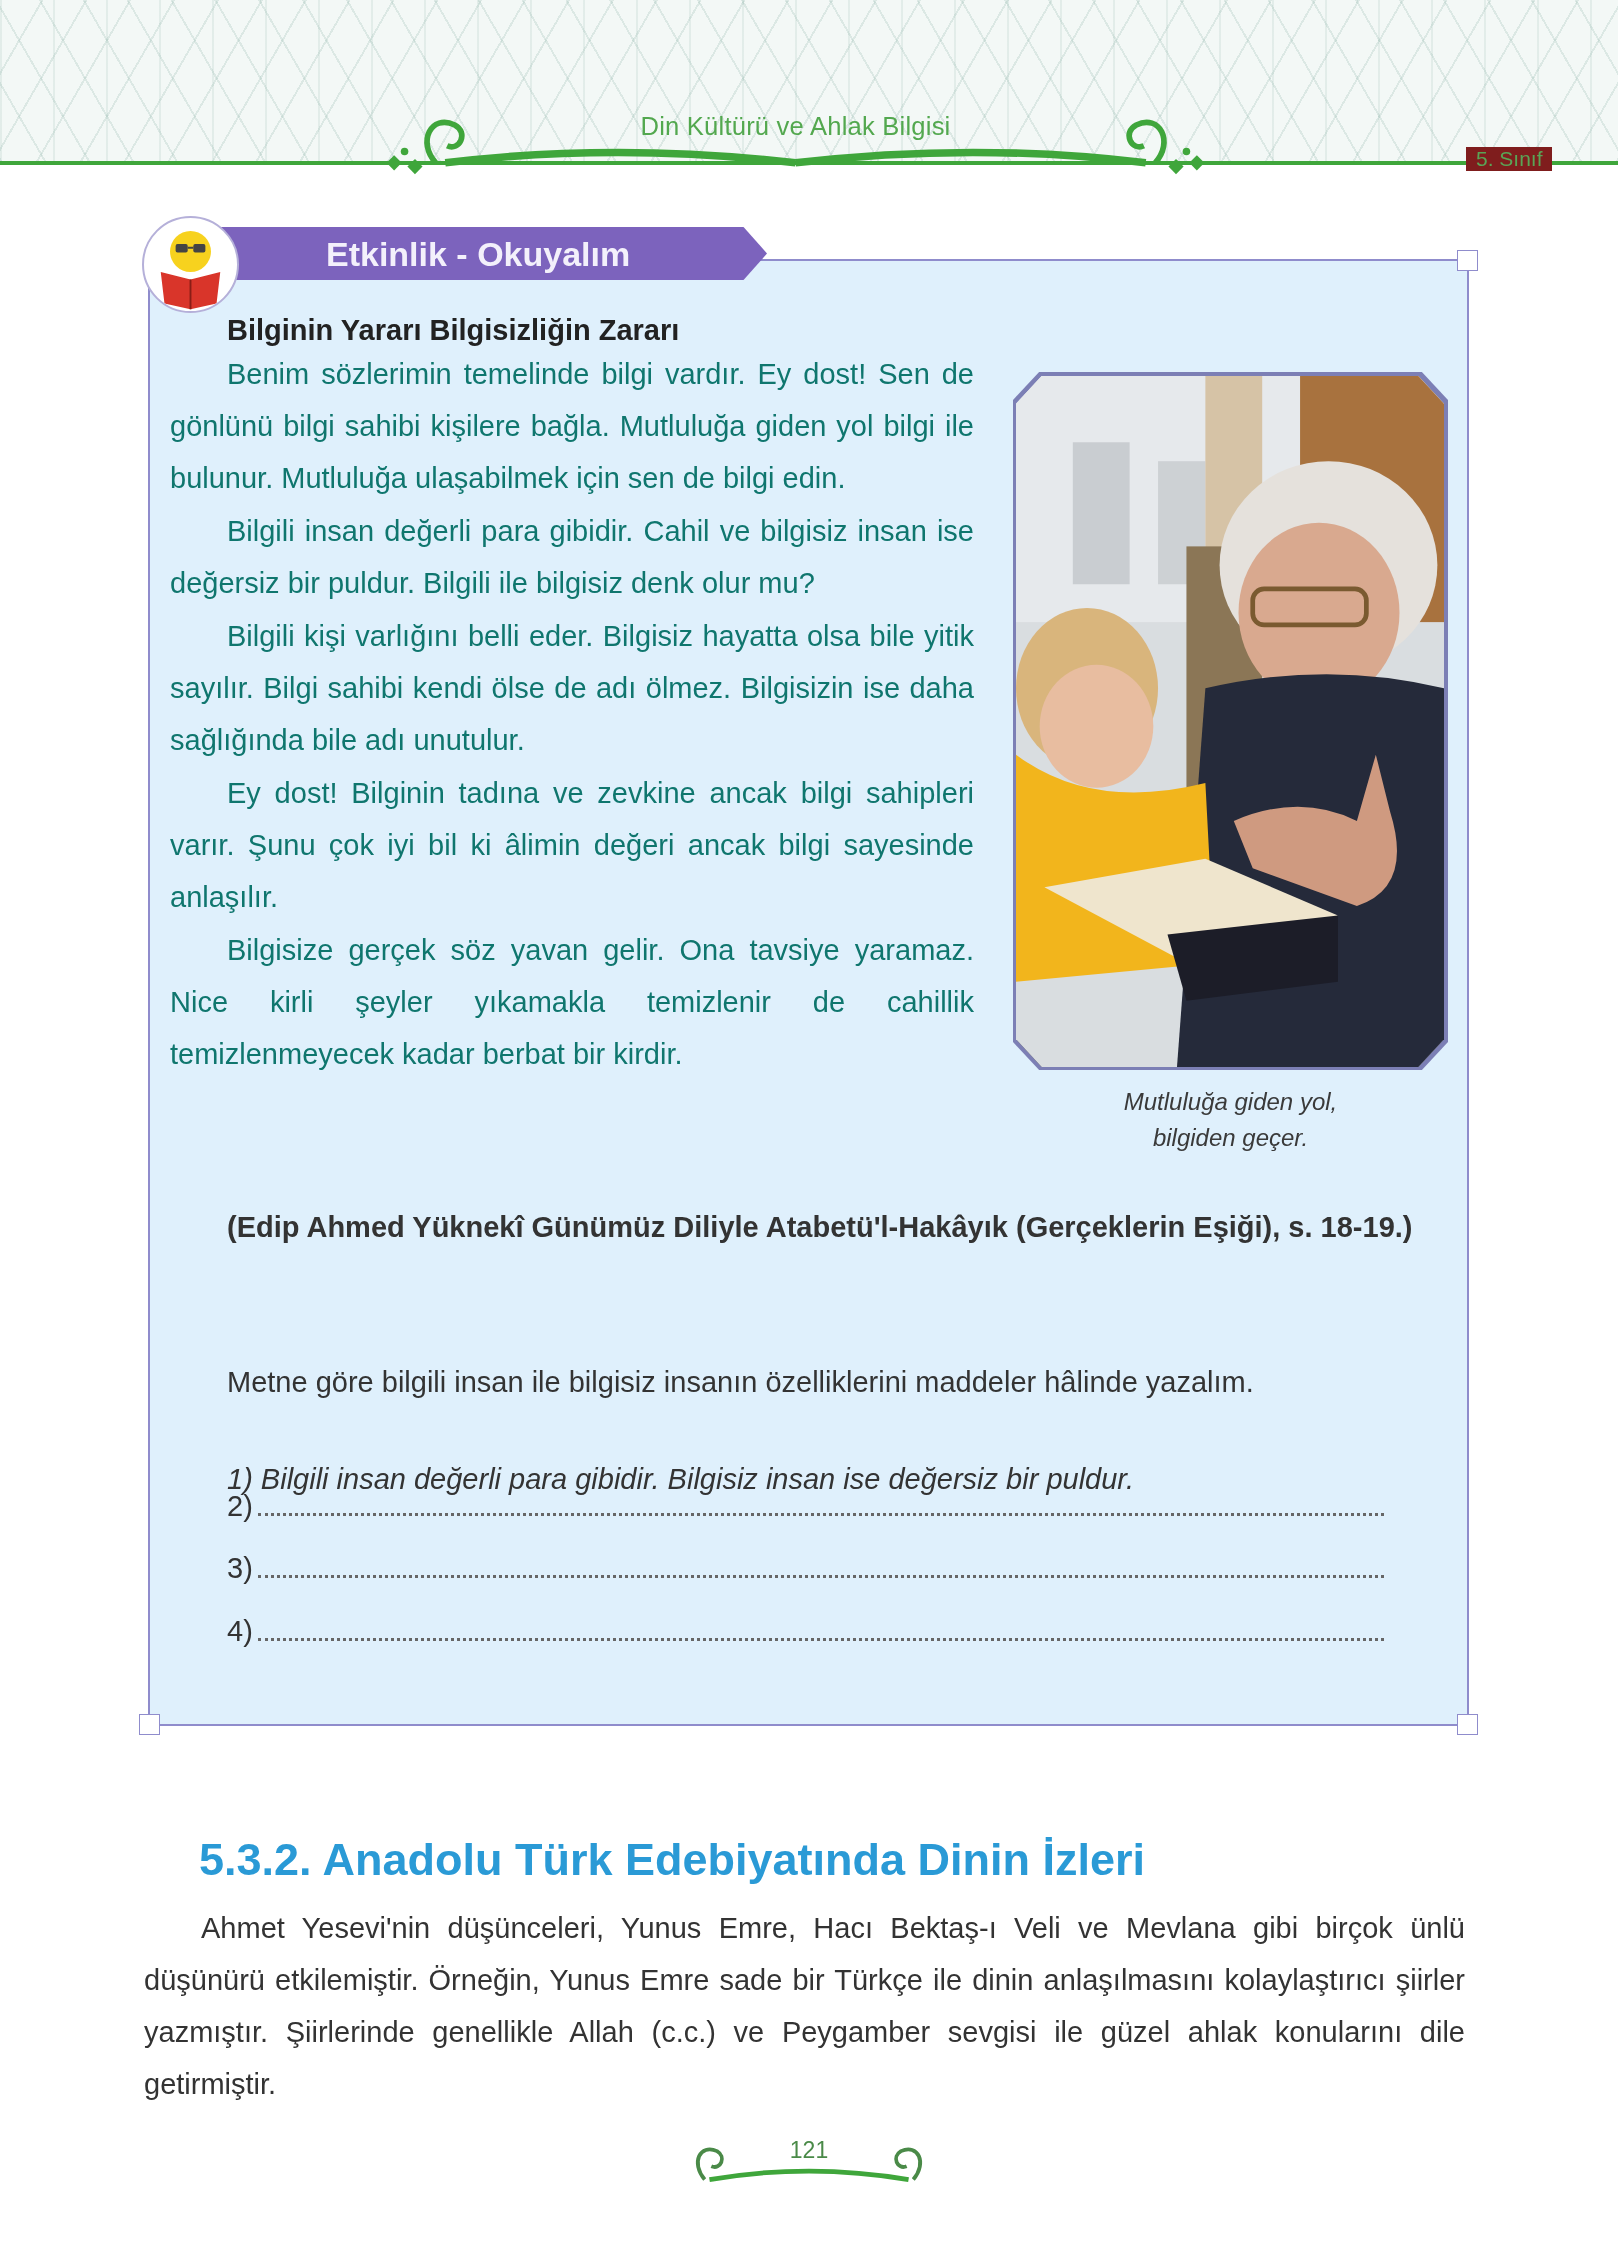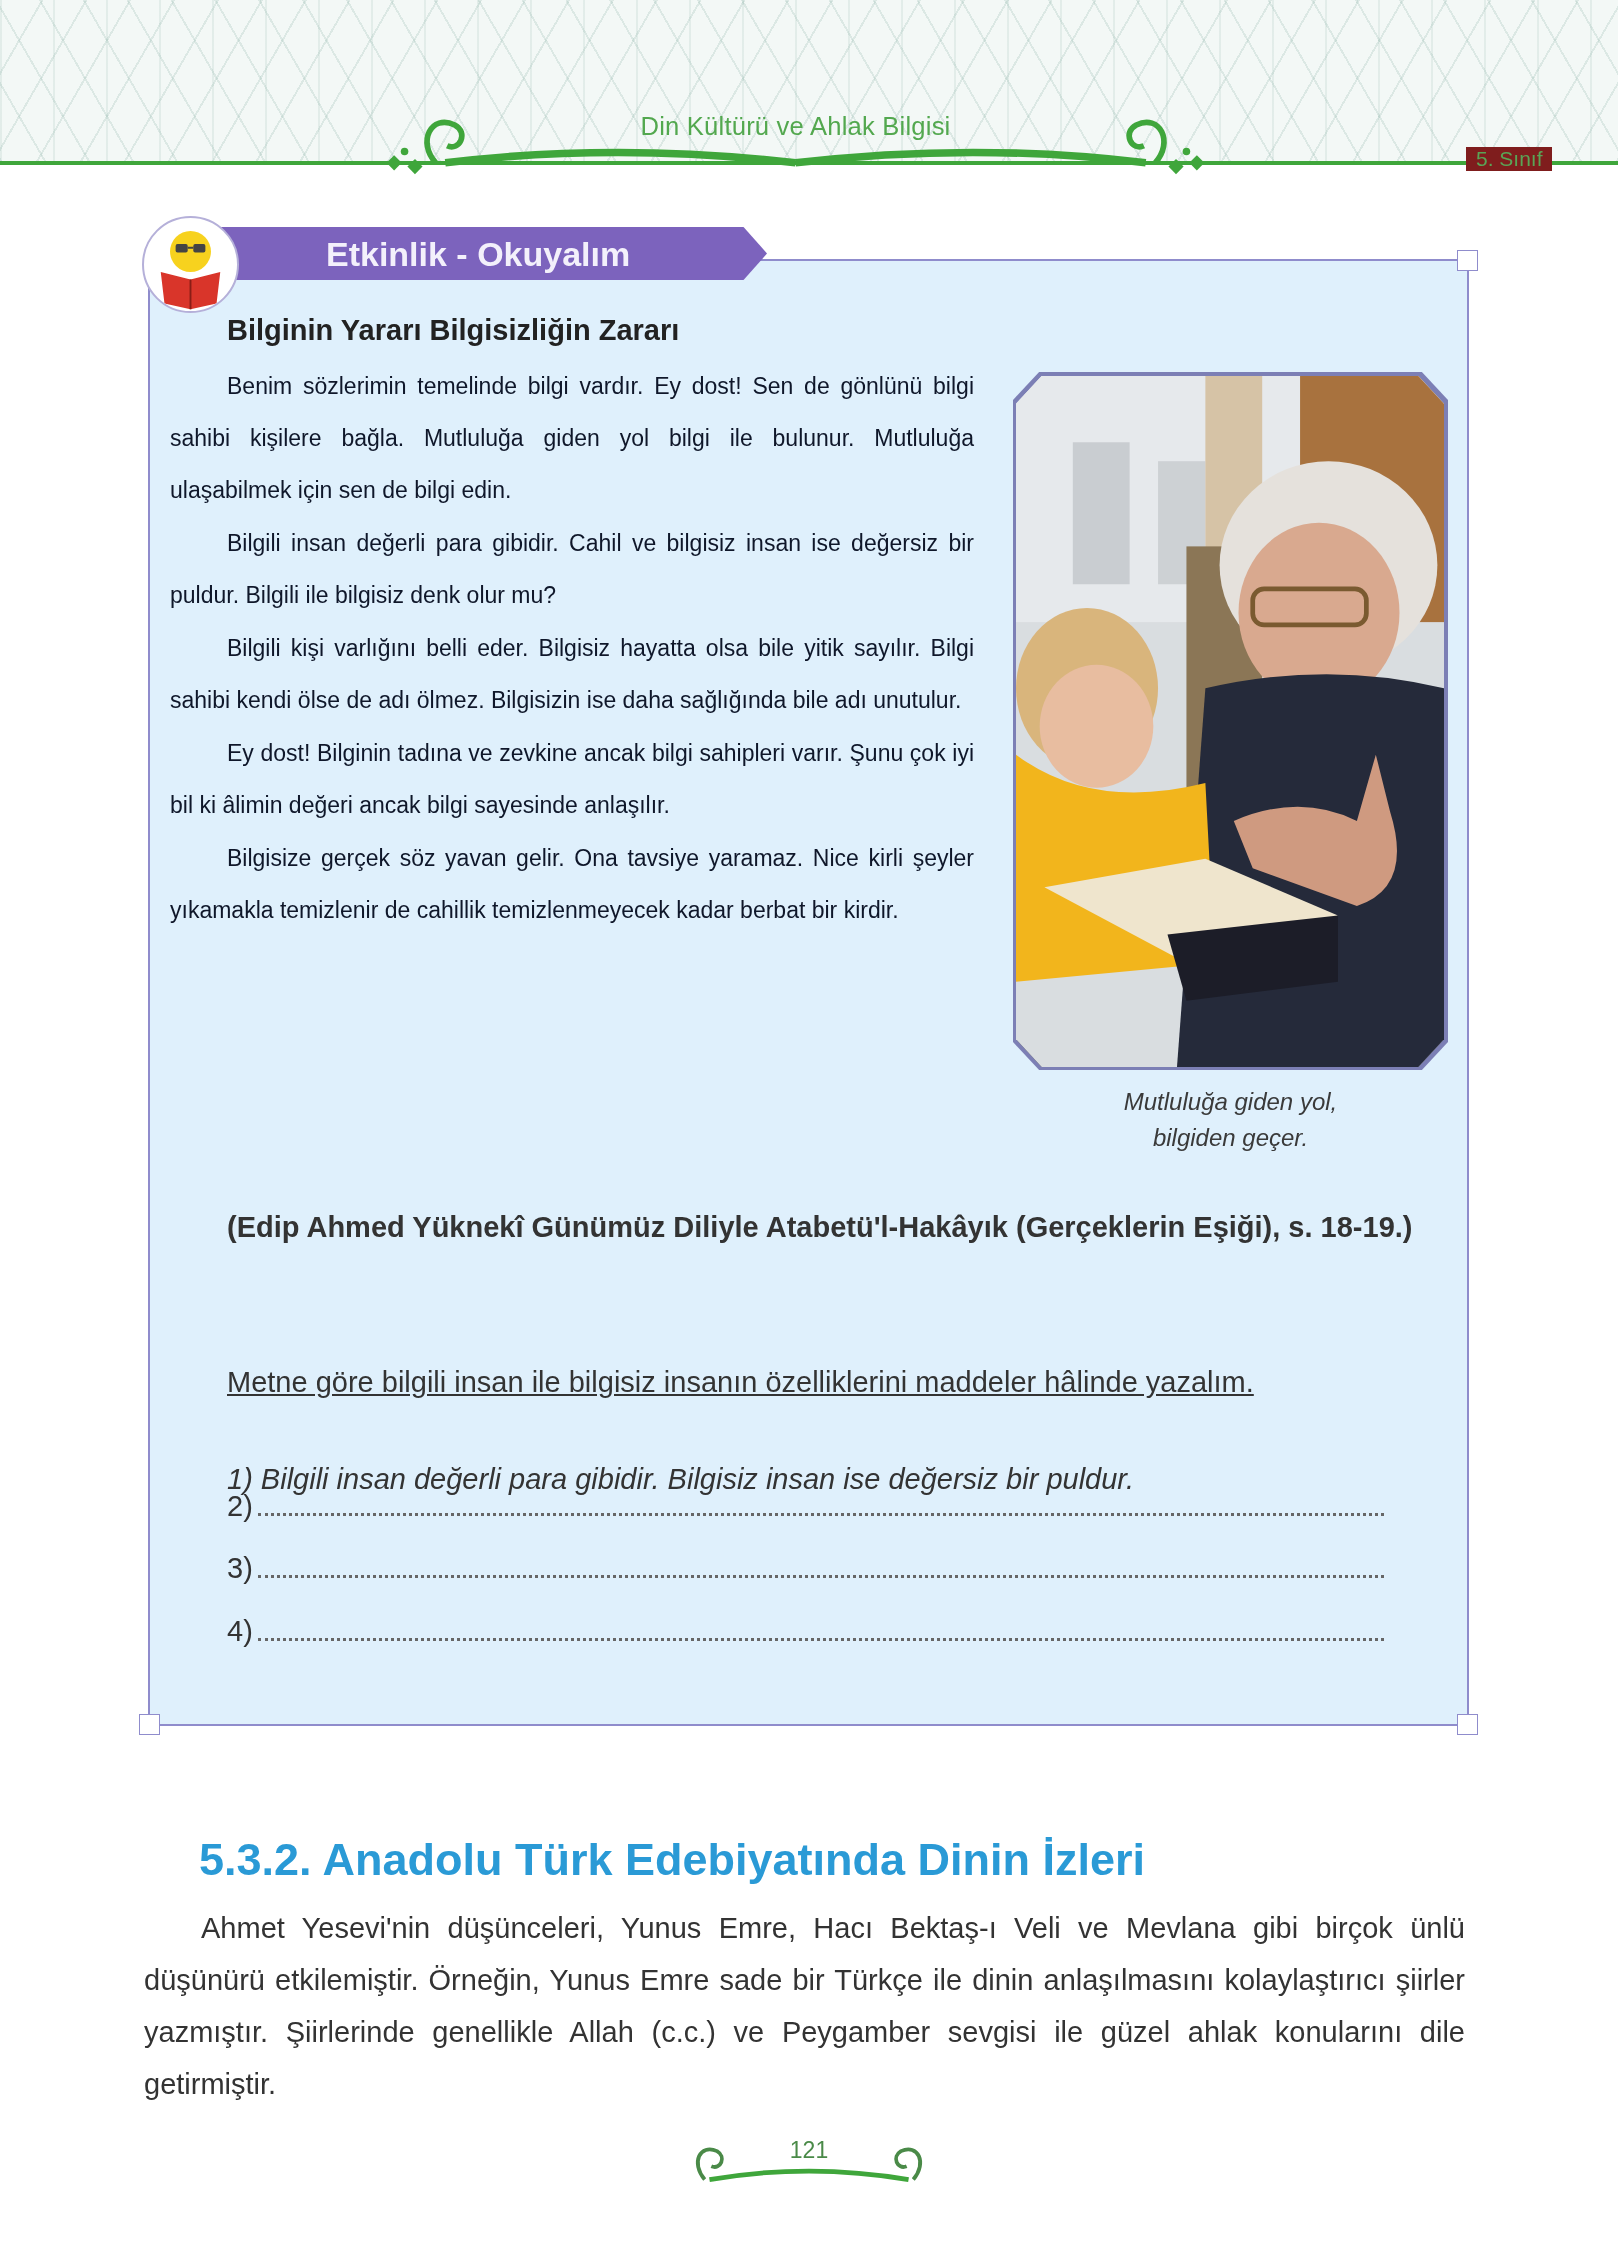--- a/index.html
+++ b/index.html
@@ -52,22 +52,22 @@
   }
   .mascot {
     position:absolute; left:142px; top:216px; width:97px; height:97px; border-radius:50%;
     background:#ffffff; border:2.8px solid #b5b0d9; box-sizing:border-box; overflow:hidden;
   }
   .mascot svg { width:100%; height:100%; }
   .text-title {
     position:absolute; left:227px; top:314px; font-size:29px; font-weight:bold; color:#222;
   }
   .reading {
-    position:absolute; left:170px; top:360px; width:804px;
-    font-size:23px; line-height:52px; color:#0f172a; text-align:justify;
+    position:absolute; left:170px; top:348px; width:804px;
+    font-size:29px; line-height:52px; color:#0f766e; text-align:justify;
   }
   .reading p { margin:0; text-indent:57px; }
   .reading p + p { margin-top:0.9px; }
   .citation {
     position:absolute; left:170px; top:1202px; width:1279px;
     font-size:29px; line-height:51px; color:#333; text-align:justify;
   }
   .citation p { margin:0; text-indent:57px;font-weight:bold; }
   
   .photo-frame {
@@ -80,21 +80,21 @@
     clip-path:polygon(6% 0, 94% 0, 100% 4%, 100% 96%, 94% 100%, 6% 100%, 0 96%, 0 4%);
     background:linear-gradient(180deg, #dfe3e6 0%, #cfd4d8 40%, #5a4a3a 60%, #1f2230 100%);
   }
   .photo svg { width:100%; height:100%; display:block; }
   .caption {
     position:absolute; left:1013px; top:1084px; width:435px; text-align:center;
     font-size:24px; font-style:italic; line-height:36px; color:#3a3a3a;
   }
   
   .exercise-prompt {
-    position:absolute; left:227px; top:1366px; font-size:29px; color:#333;text-decoration:underline;
+    position:absolute; left:227px; top:1366px; font-size:29px; color:#333;
   }
   .exercise-item {
     position:absolute; left:227px; font-size:29px; color:#333; white-space:nowrap;
   }
   .answer-line {
     display:inline-block; width:1126px; vertical-align:baseline;
     border-bottom:3.8px dotted #666; margin-left:5.7px; height:9.5px;
   }
   
   .section-heading {

